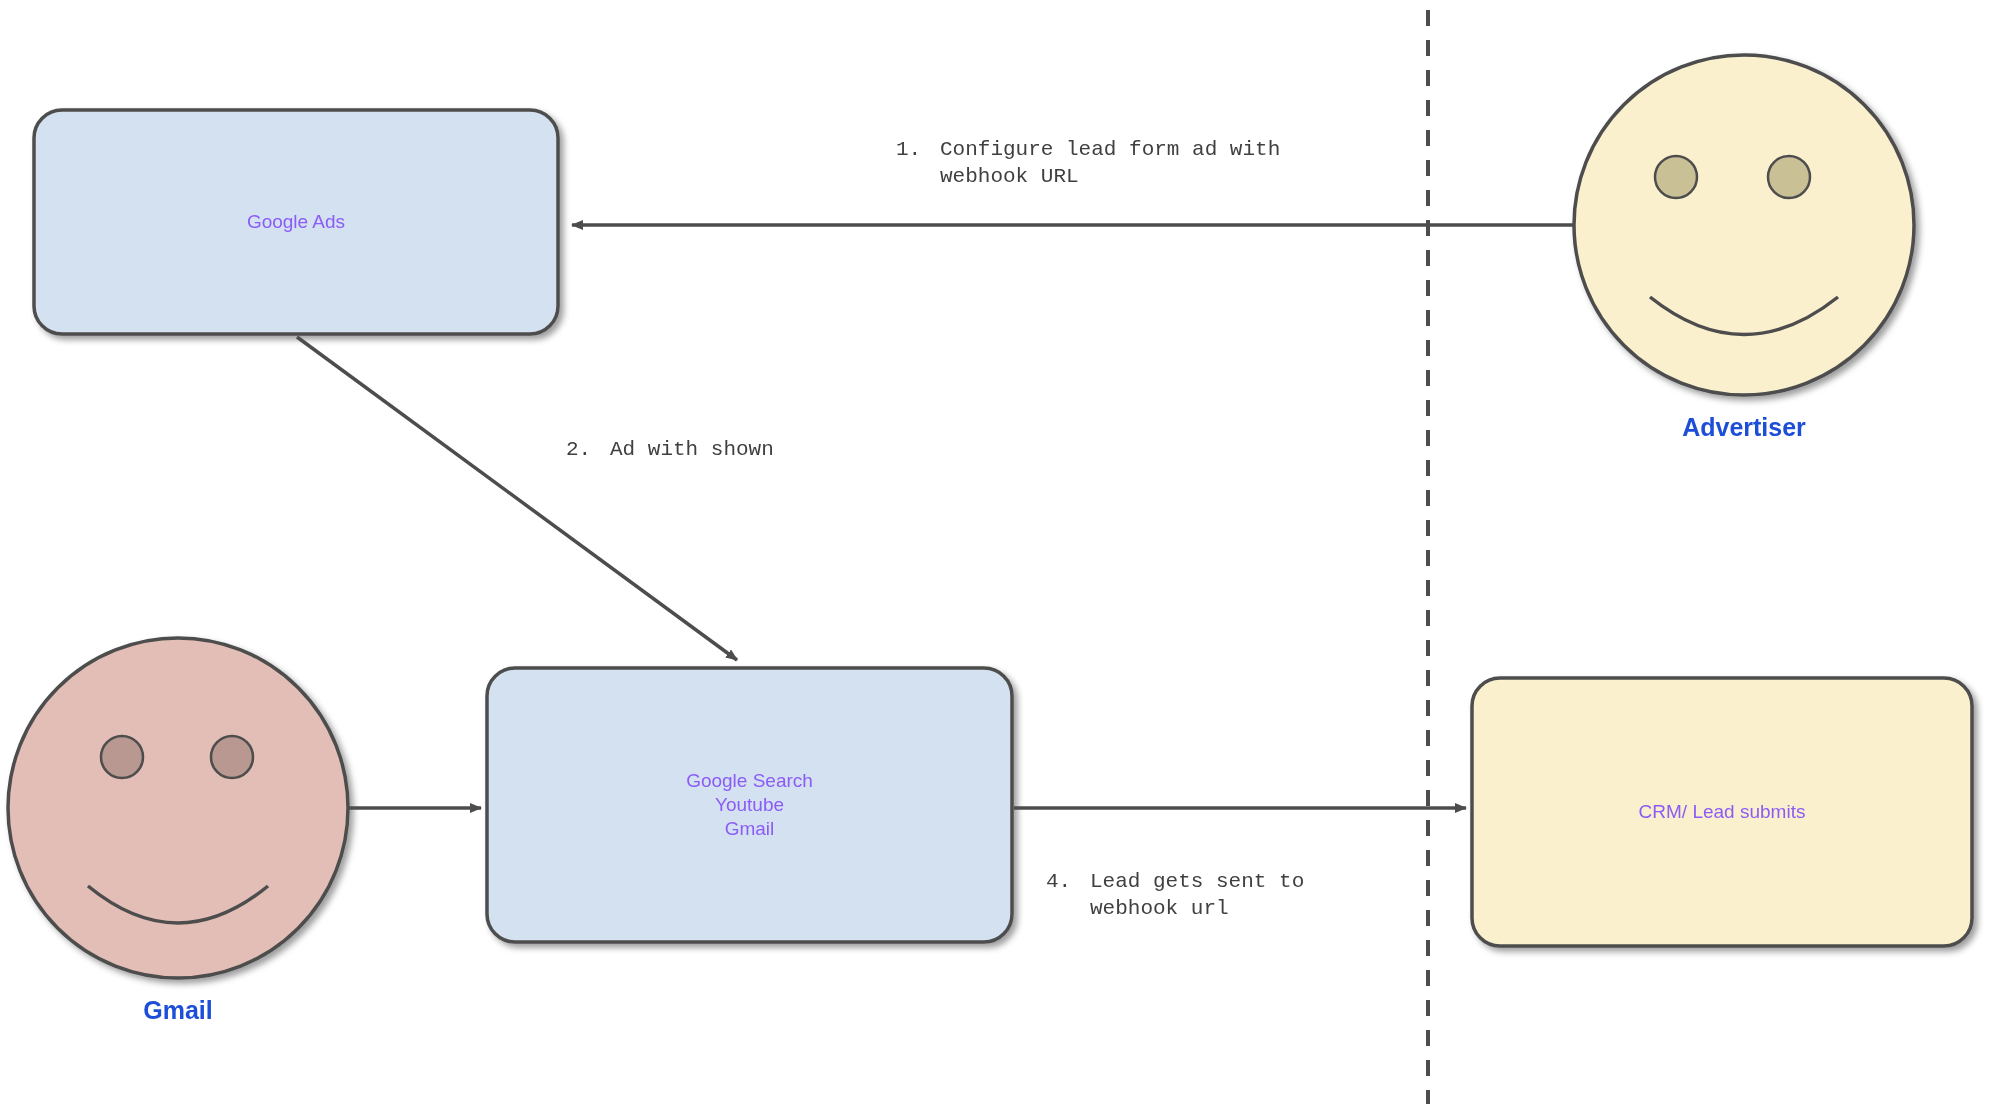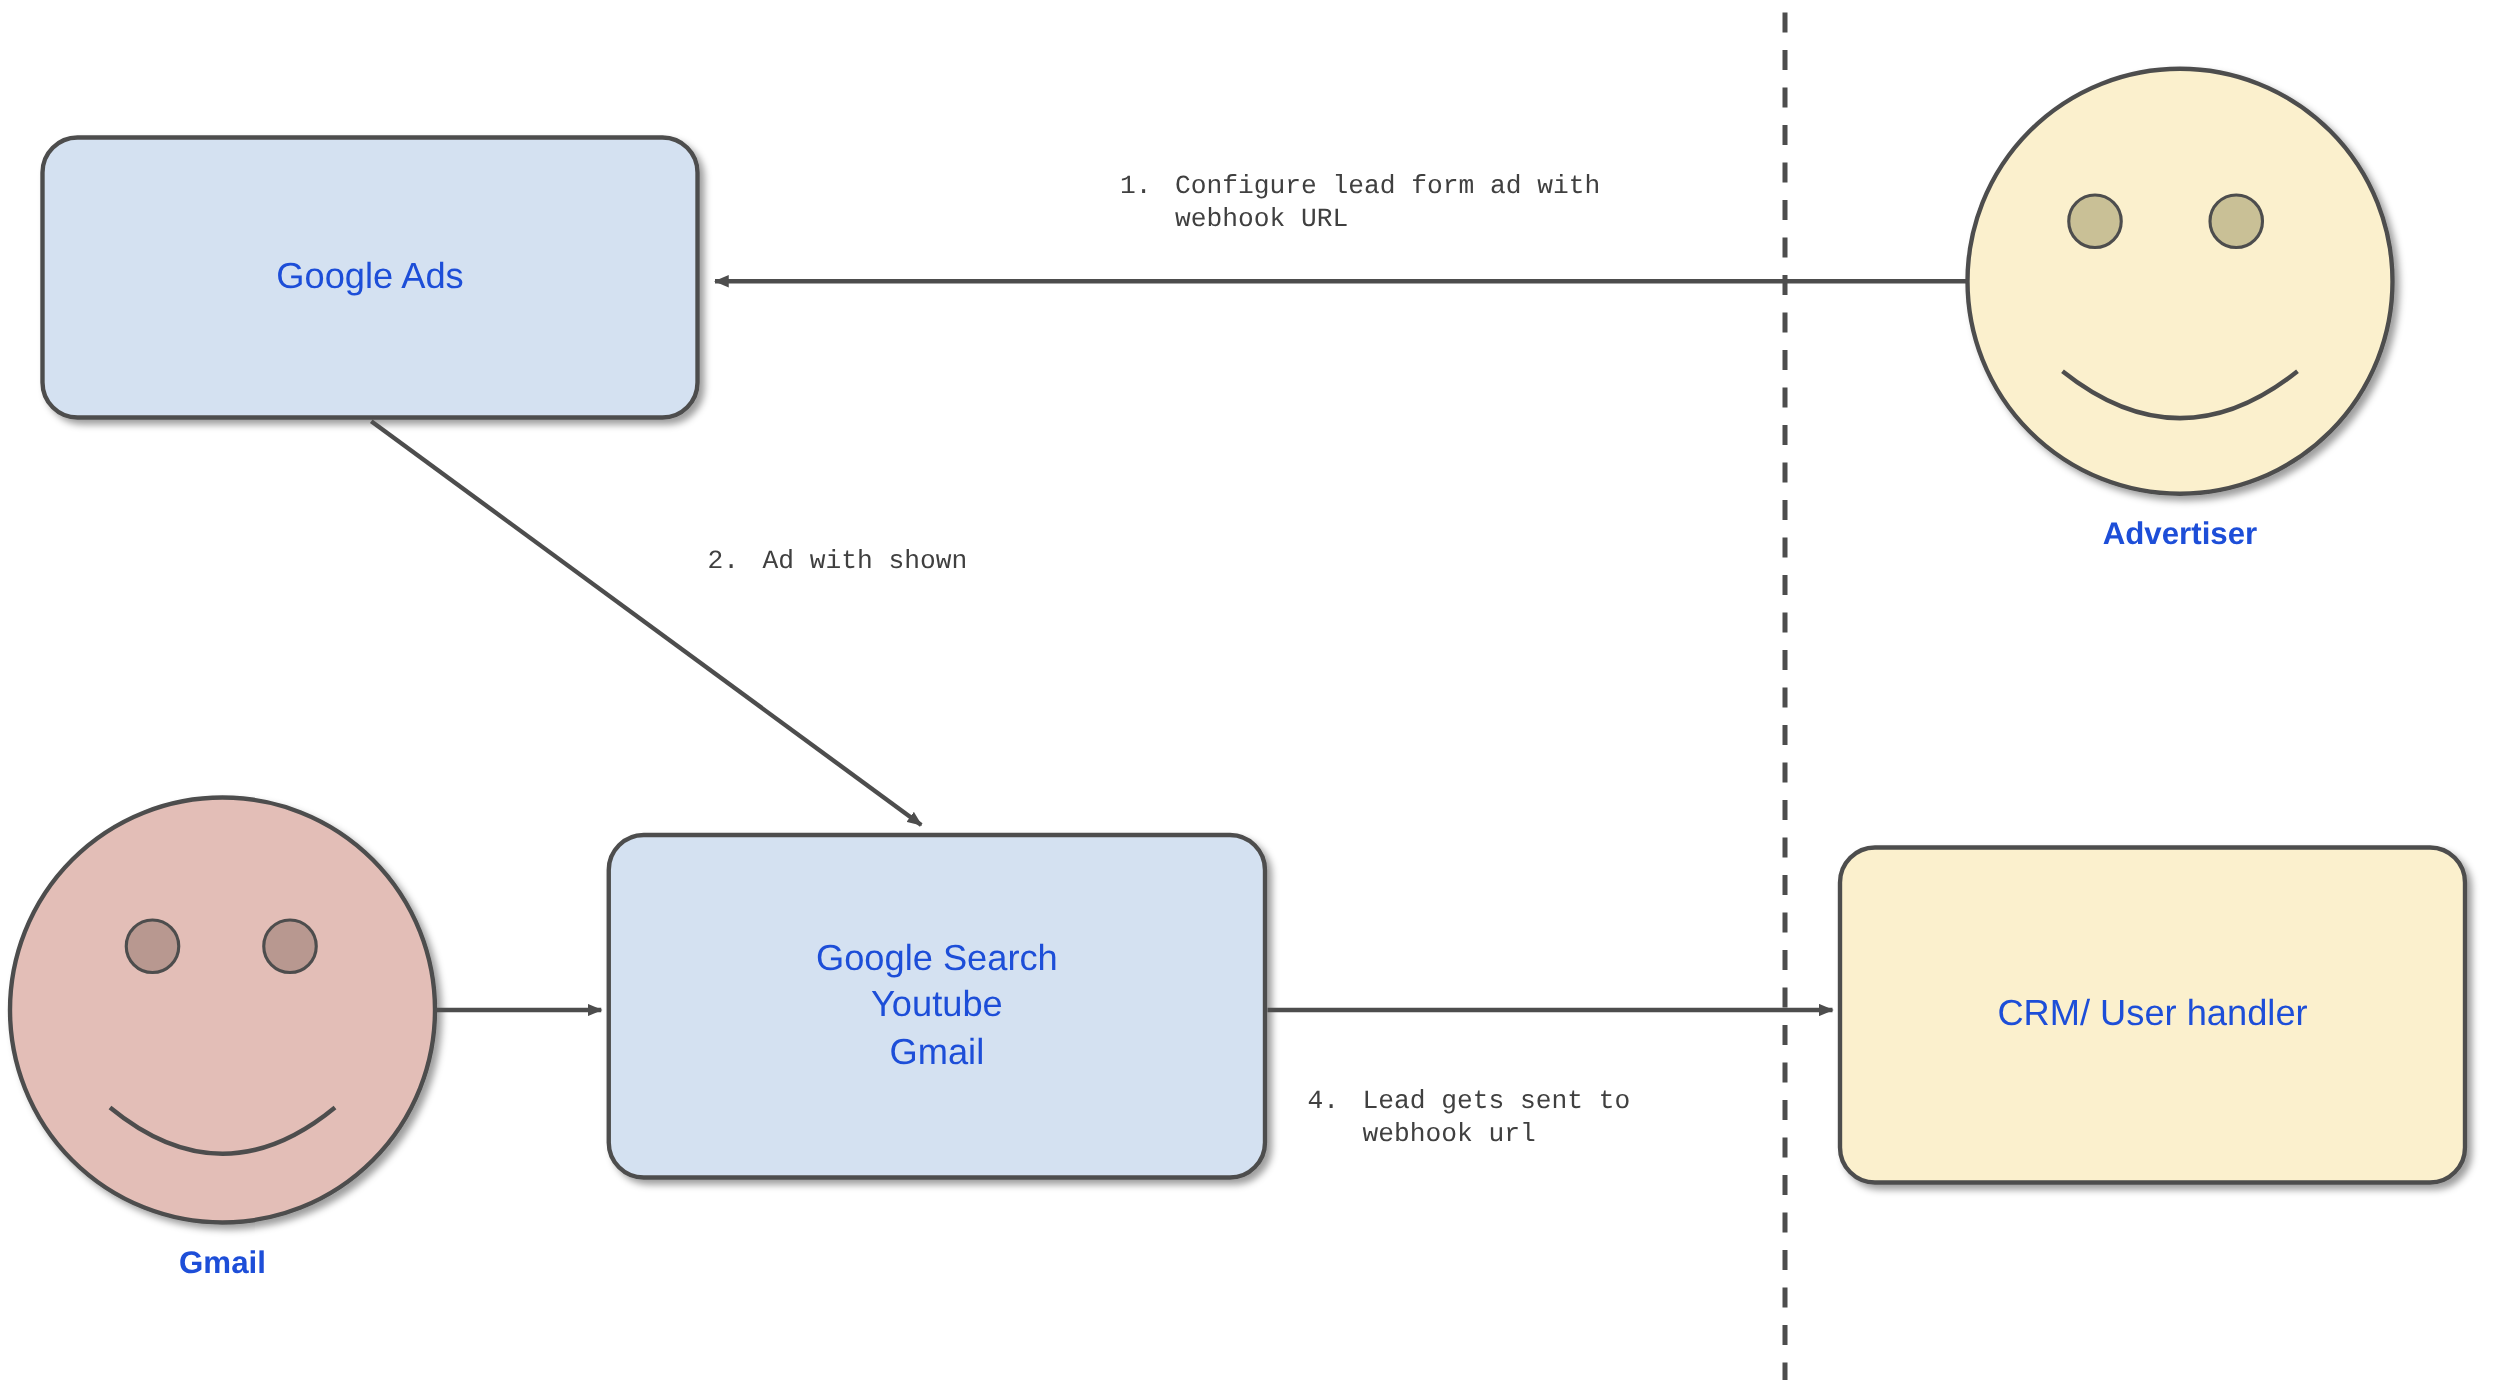--- a/index.html
+++ b/index.html
@@ -26,22 +26,22 @@
     width: 2004px;
     height: 1116px;
   }
   .node-label {
     position: absolute;
     display: flex;
     align-items: center;
     justify-content: center;
     text-align: center;
     line-height: 1.28;
-    font-size: 29px;
-    color: #1d4ed8;
+    font-size: 19px;
+    color: #8b5cf6;
     pointer-events: none;
     white-space: pre-line;
   }
   .actor-caption {
     position: absolute;
     text-align: center;
     font-size: 25px;
     font-weight: bold;
     color: #1d4ed8;
   }
@@ -103,21 +103,21 @@
 
     <line x1="1014" y1="808" x2="1466" y2="808" stroke="#4d4d4d" stroke-width="3.5" marker-end="url(#arrowhead)"></line>
   </svg>
 
   <div class="node-label" style="left:34px; top:110px; width:524px; height:224px;">Google Ads</div>
 
   <div class="node-label" style="left:487px; top:668px; width:525px; height:274px;">Google Search
 Youtube
 Gmail</div>
 
-  <div class="node-label" style="left:1472px; top:678px; width:500px; height:268px;">CRM/ User handler</div>
+  <div class="node-label" style="left:1472px; top:678px; width:500px; height:268px;">CRM/ Lead submits</div>
 
   <div class="actor-caption" style="left:1594px; top:413px; width:300px;">Advertiser</div>
 
   <div class="actor-caption" style="left:28px; top:996px; width:300px;">Gmail</div>
 
   <div class="edge-label" style="left:896px; top:108px; width:520px;">
     <span class="step-num">1.</span><span style="display:inline-block; vertical-align:top;">Configure lead form ad with
 webhook URL</span>
   </div>
 

